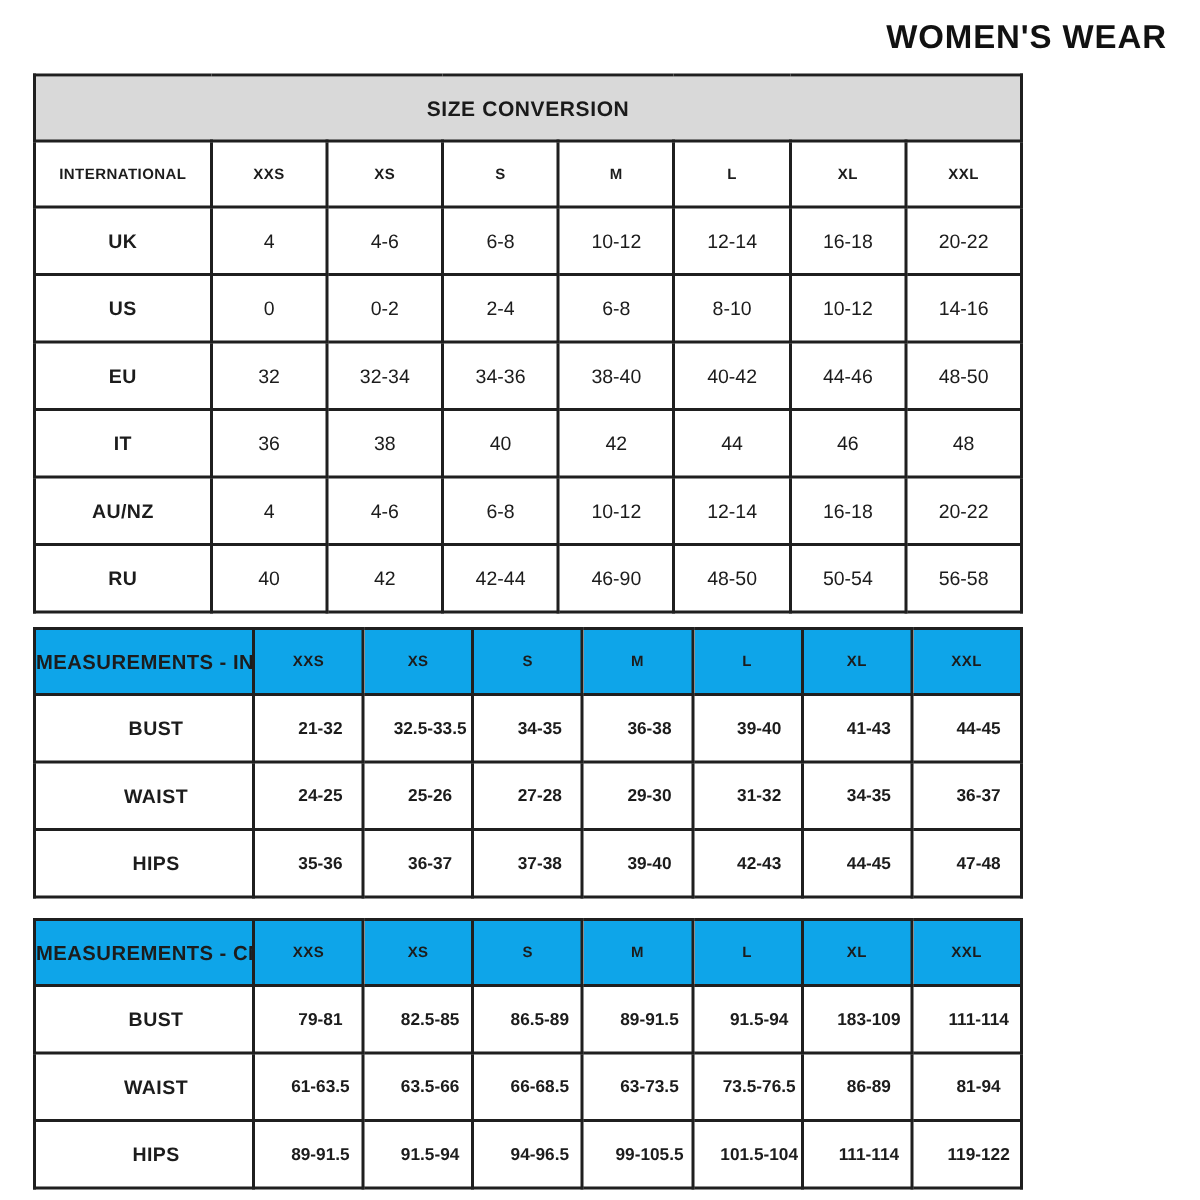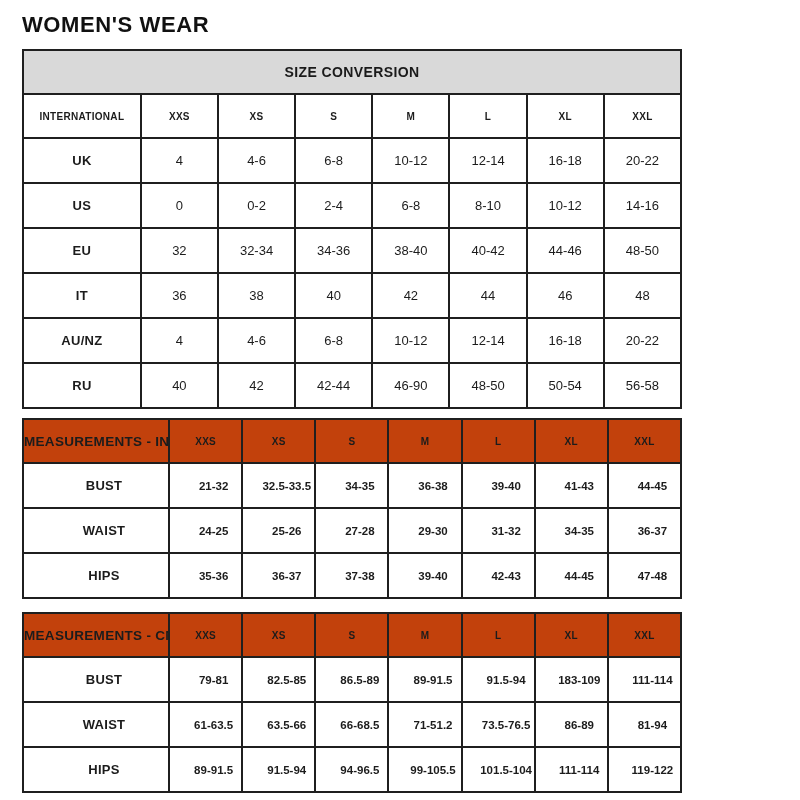--- a/index.html
+++ b/index.html
@@ -5,21 +5,21 @@
   * { box-sizing: border-box; margin: 0; padding: 0; }
   html, body {
     width: 800px; height: 800px;
     background: #ffffff;
     font-family: "Liberation Sans", sans-serif;
     color: #1c1c1c;
     -webkit-font-smoothing: antialiased;
   }
   .page { padding: 9px 22px 0 22px; }
   .title {
-    text-align: left;
+    text-align: right;
     font-size: 22px;
     font-weight: 700;
     letter-spacing: 0.6px;
     color: #111111;
     margin: 3px 0 11px 0;
   }
   table.size-table {
     border-collapse: collapse;
     width: 660px;
     table-layout: fixed;
@@ -38,21 +38,21 @@
     font-weight: 700;
     letter-spacing: 0.4px;
     color: #1a1a1a;
   }
   .head-row td {
     height: 44px;
     font-size: 10px;
     font-weight: 700;
     letter-spacing: 0.3px;
   }
-  .head-gray td { background: #c2410c; }
+  .head-gray td { background: #0ea5e9; }
   .head-gray td:first-child { font-size: 13.5px; }
   .data-row td { height: 45px; font-size: 13px; font-weight: 500; }
   .data-row td.row-label { font-weight: 600; letter-spacing: 0.3px; }
   table.small-vals .data-row td { font-size: 11.5px; font-weight: 600; padding-left: 16px; }
   table.small-vals .data-row td.row-label { font-size: 13px; font-weight: 600; }
   .gap-sm { height: 9px; }
   .gap-md { height: 13px; }
 </style>
 </head>
 <body>
@@ -240,21 +240,21 @@
           <td>89-91.5</td>
           <td>91.5-94</td>
           <td>183-109</td>
           <td>111-114</td>
         </tr>
         <tr class="data-row">
           <td class="row-label">WAIST</td>
           <td>61-63.5</td>
           <td>63.5-66</td>
           <td>66-68.5</td>
-          <td>71-51.2</td>
+          <td>63-73.5</td>
           <td>73.5-76.5</td>
           <td>86-89</td>
           <td>81-94</td>
         </tr>
         <tr class="data-row">
           <td class="row-label">HIPS</td>
           <td>89-91.5</td>
           <td>91.5-94</td>
           <td>94-96.5</td>
           <td>99-105.5</td>

